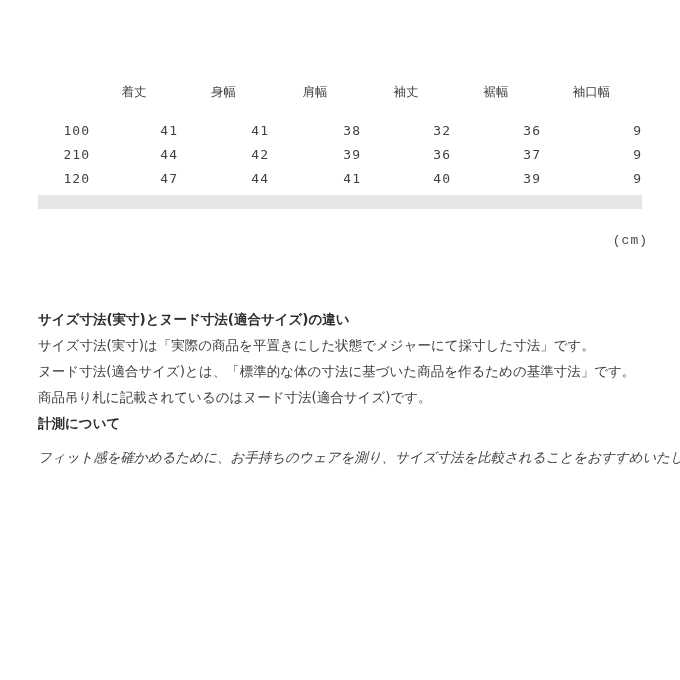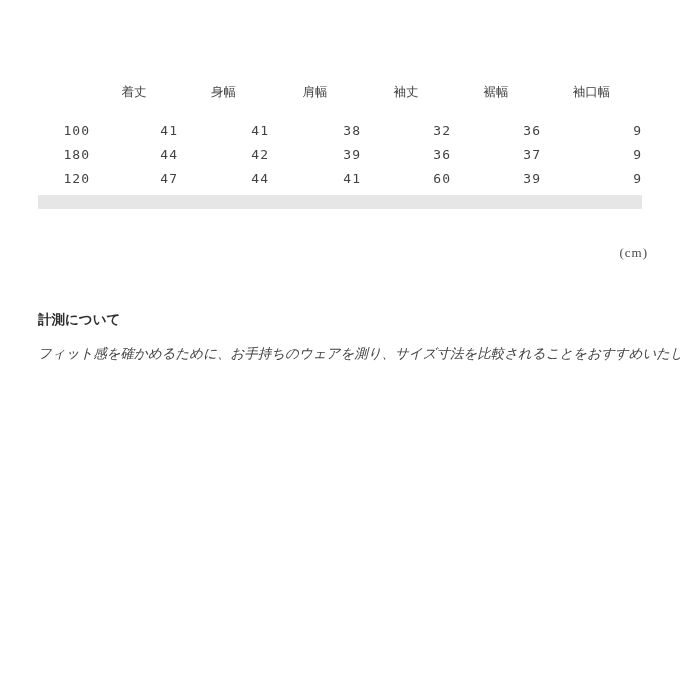--- a/index.html
+++ b/index.html
@@ -66,22 +66,21 @@
   }
 
   
   .unit-label {
     position: absolute;
     top: 233px;
     right: 32px;
     font-size: 13px;
     letter-spacing: 1px;
     color: #4a4a4a;
-    font-family: Liberation Serif, serif;
-    margin-top: 12px;
+    font-family: Liberation Mono, monospace;
   }
 
   
   .content {
     position: absolute;
     left: 38px;
     top: 306px;
     width: 616px;
     font-size: 13.5px;
     line-height: 26px;
@@ -125,46 +124,52 @@
       <tr>
         <td>100</td>
         <td>41</td>
         <td>41</td>
         <td>38</td>
         <td>32</td>
         <td>36</td>
         <td>9</td>
       </tr>
       <tr>
-        <td>180</td>
+        <td>210</td>
         <td>44</td>
         <td>42</td>
         <td>39</td>
         <td>36</td>
         <td>37</td>
         <td>9</td>
       </tr>
       <tr>
         <td>120</td>
         <td>47</td>
         <td>44</td>
         <td>41</td>
-        <td>60</td>
+        <td>40</td>
         <td>39</td>
         <td>9</td>
       </tr>
     </tbody>
   </table>
 
   <div class="unit-bar"></div>
 
   <div class="unit-label">(cm)</div>
 
   <div class="content">
 
+    <div class="section section-1">
+      <div class="section-heading text-line">サイズ寸法(実寸)とヌード寸法(適合サイズ)の違い</div>
+      <div class="text-line">サイズ寸法(実寸)は「実際の商品を平置きにした状態でメジャーにて採寸した寸法」です。</div>
+      <div class="text-line">ヌード寸法(適合サイズ)とは、「標準的な体の寸法に基づいた商品を作るための基準寸法」です。</div>
+      <div class="text-line">商品吊り札に記載されているのはヌード寸法(適合サイズ)です。</div>
+    </div>
 
     <div class="section section-2">
       <div class="section-heading text-line">計測について</div>
     </div>
 
     <div class="section section-3">
       <div class="text-line">フィット感を確かめるために、お手持ちのウェアを測り、サイズ寸法を比較されることをおすすめいたし</div>
     </div>
 
   </div>

